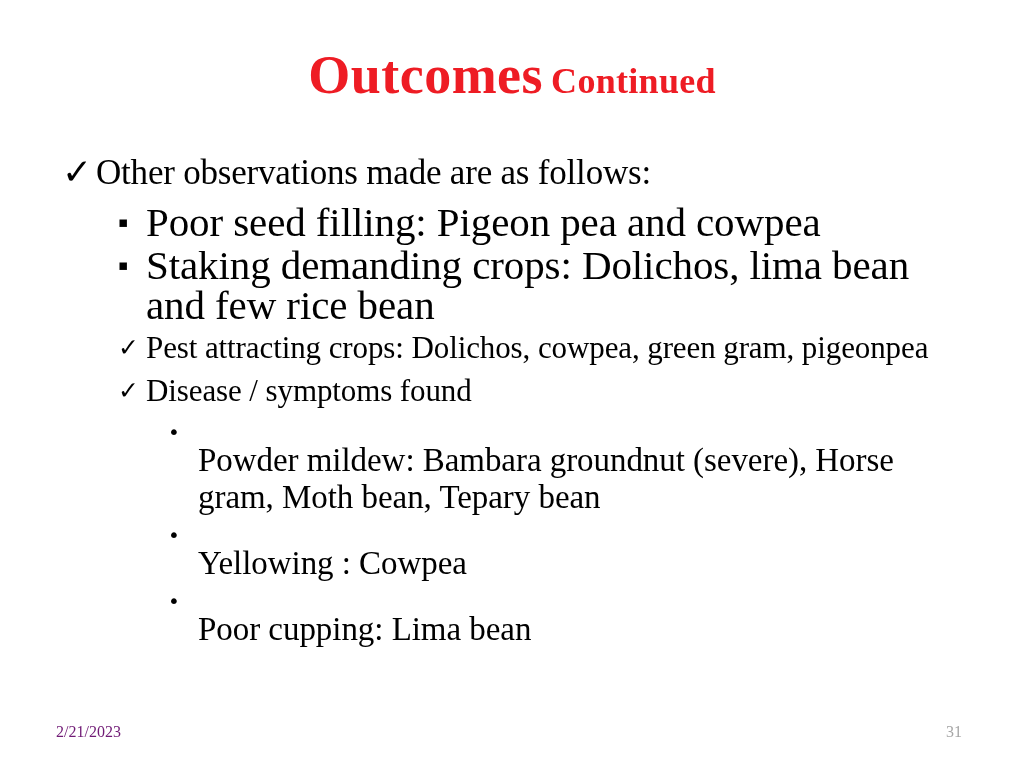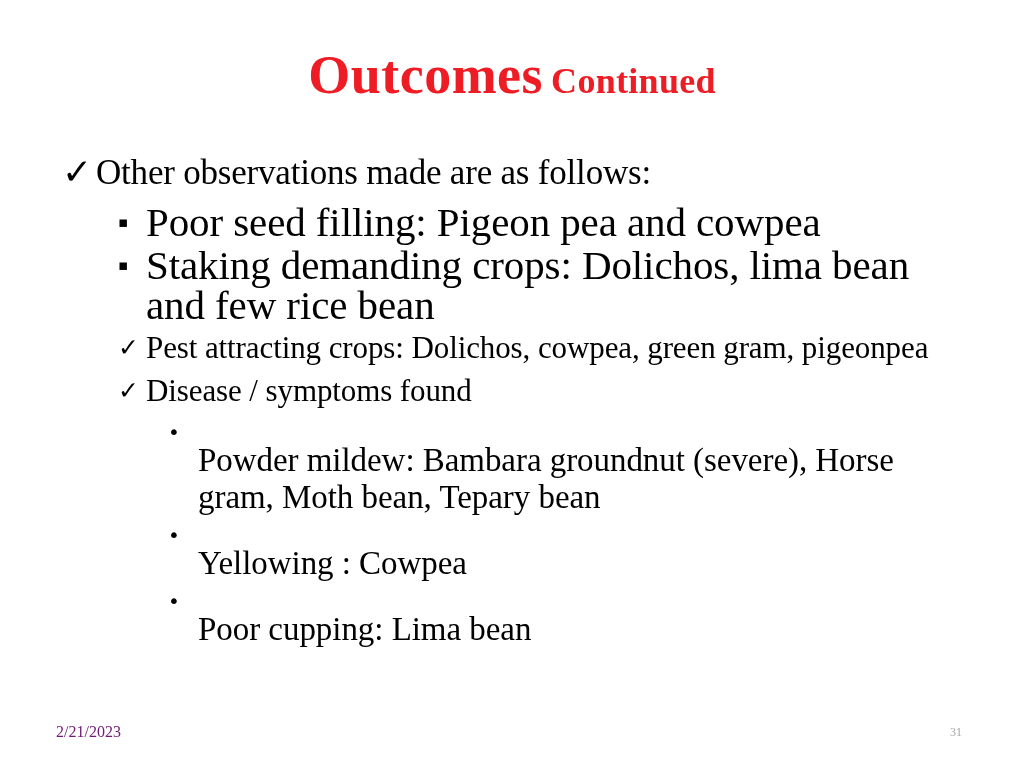--- a/index.html
+++ b/index.html
@@ -153,21 +153,21 @@
     top: 722px;
     font-family: "Liberation Serif", "DejaVu Serif", serif;
     font-size: 16px;
     line-height: 20px;
   }
   .footer-page {
     position: absolute;
     right: 62px;
     top: 722px;
     font-family: "Liberation Serif", "DejaVu Serif", serif;
-    font-size: 12px;
+    font-size: 16px;
     line-height: 20px;
     text-align: right;
   }
 </style>
 </head>
 <body>
 
 <div class="slide" style="background: rgb(255, 255, 255);">
 
   <div class="title-block">

